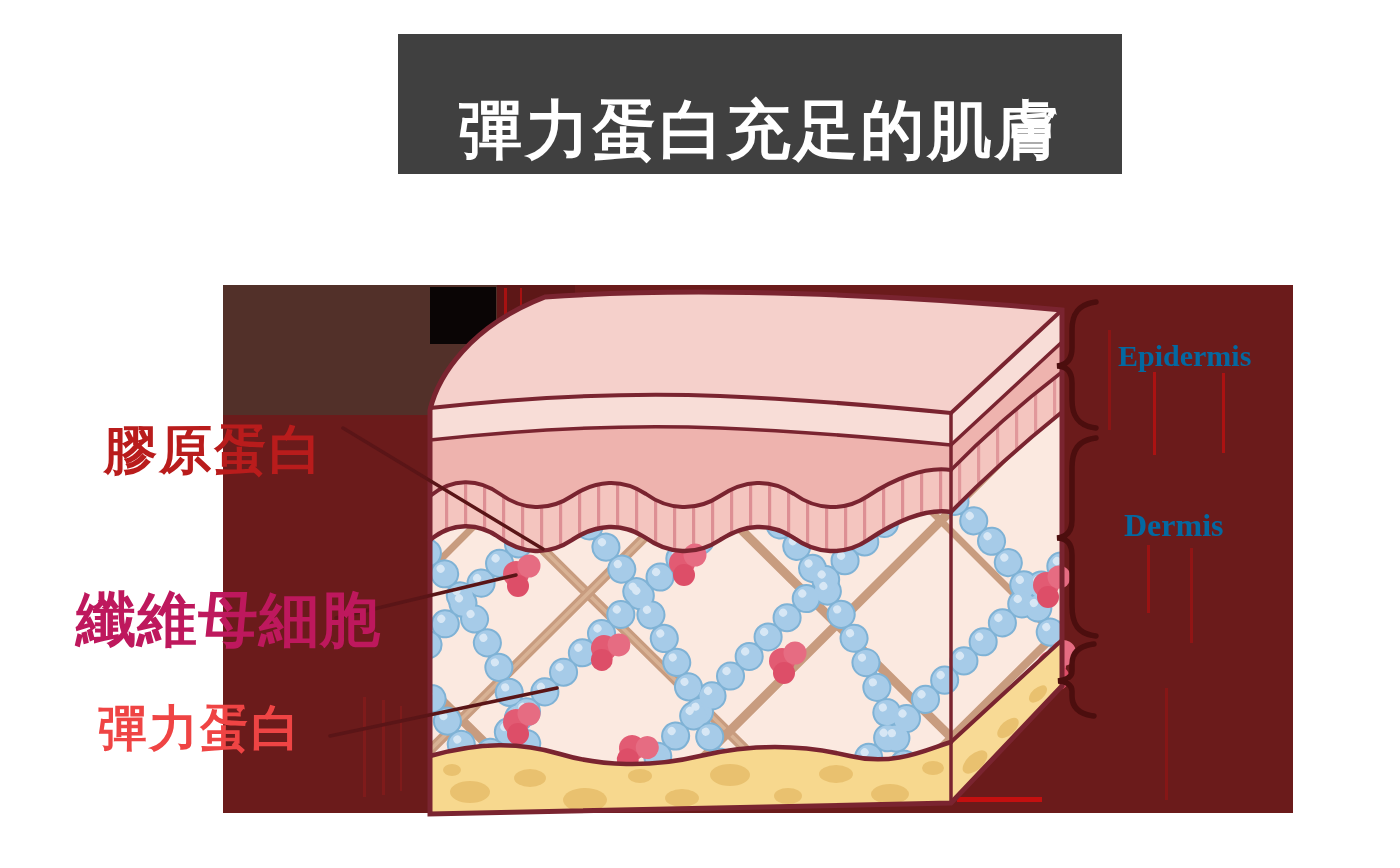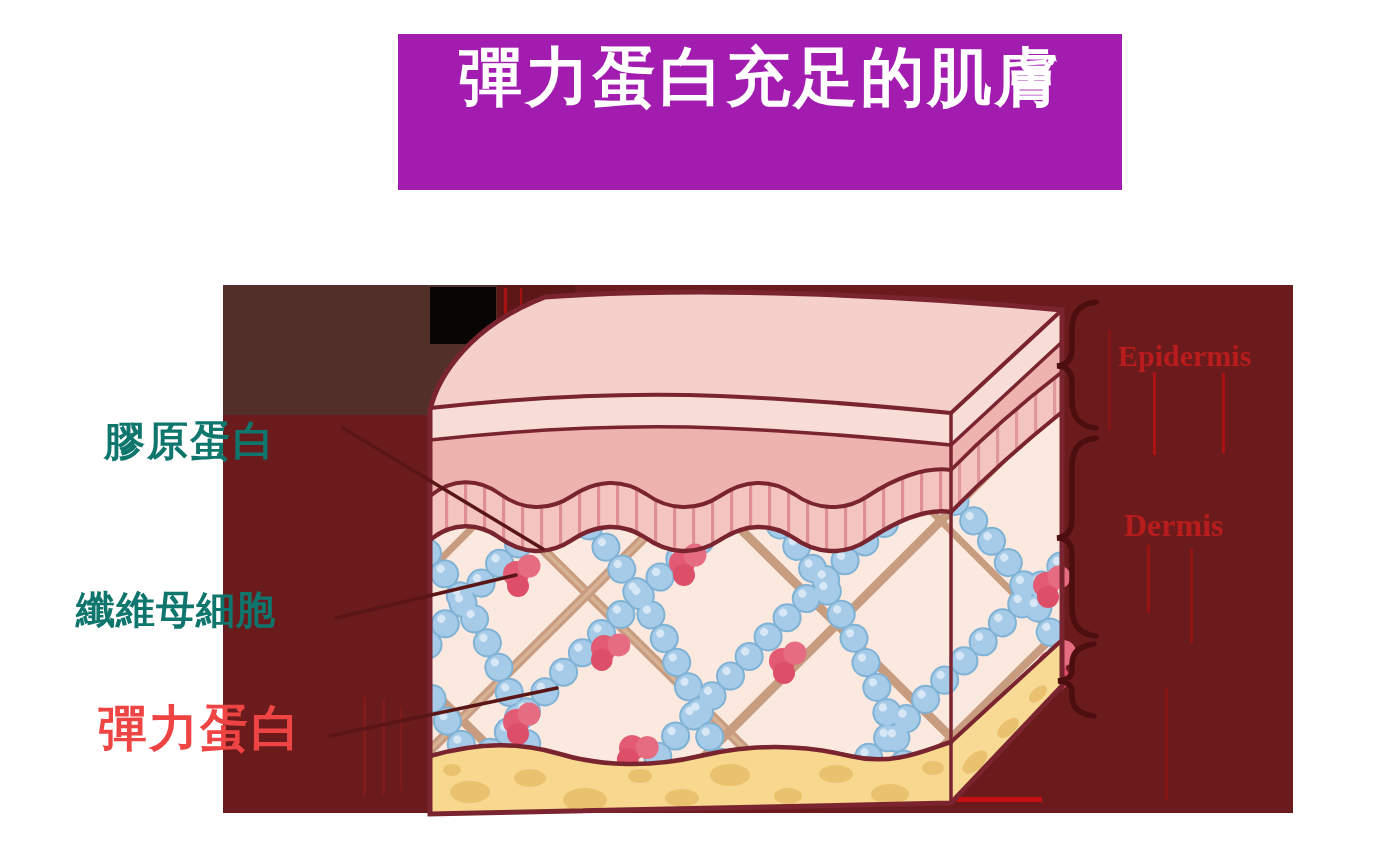--- a/index.html
+++ b/index.html
@@ -1,26 +1,26 @@
 <!DOCTYPE html>
 <html><head>
 <meta charset="utf-8">
 <style>
   html,body{margin:0;padding:0;background:#fff;}
   #stage{position:relative;width:1400px;height:868px;background:#ffffff;overflow:hidden;
          font-family:"Liberation Serif","DejaVu Serif",serif;}
   #stage svg{position:absolute;left:0;top:0;}
-  .title-banner{position:absolute;left:398px;top:34px;width:724px;height:156px;
-    background:#a21caf;display:flex;align-items:flex-start;justify-content:center;}
+  .title-banner{position:absolute;left:398px;top:34px;width:724px;height:140px;
+    background:#404040;display:flex;align-items:flex-end;justify-content:center;}
   .title-text{color:#ffffff;font-size:64px;font-weight:bold;letter-spacing:3px;white-space:nowrap;}
   .lbl{position:absolute;font-weight:bold;white-space:nowrap;line-height:1;}
-  .lbl-collagen{left:104px;top:424px;font-size:41px;color:#0f766e;letter-spacing:2px;font-family:Liberation Mono, monospace;}
-  .lbl-fibroblast{left:76px;top:590px;font-size:39px;color:#0f766e;letter-spacing:1px;}
+  .lbl-collagen{left:104px;top:424px;font-size:53px;color:#b91c1c;letter-spacing:2px;}
+  .lbl-fibroblast{left:76px;top:590px;font-size:60px;color:#be185d;letter-spacing:1px;}
   .lbl-elastin{left:98px;top:704px;font-size:49px;color:#ef4444;letter-spacing:2px;}
-  .layer-lbl{position:absolute;font-weight:bold;color:#b91c1c;line-height:1;white-space:nowrap;font-family:Liberation Serif, serif;}
+  .layer-lbl{position:absolute;font-weight:bold;color:#0369a1;line-height:1;white-space:nowrap;font-family:Liberation Serif, serif;}
   .layer-epidermis{left:1118px;top:341px;font-size:30px;}
   .layer-dermis{left:1124px;top:509px;font-size:32px;}
   .layer-hypodermis{left:1112px;top:650px;font-size:33px;}
 </style>
 </head>
 <body>
 
 <div id="stage">
 
   <svg width="1400" height="868" viewBox="0 0 1400 868">

